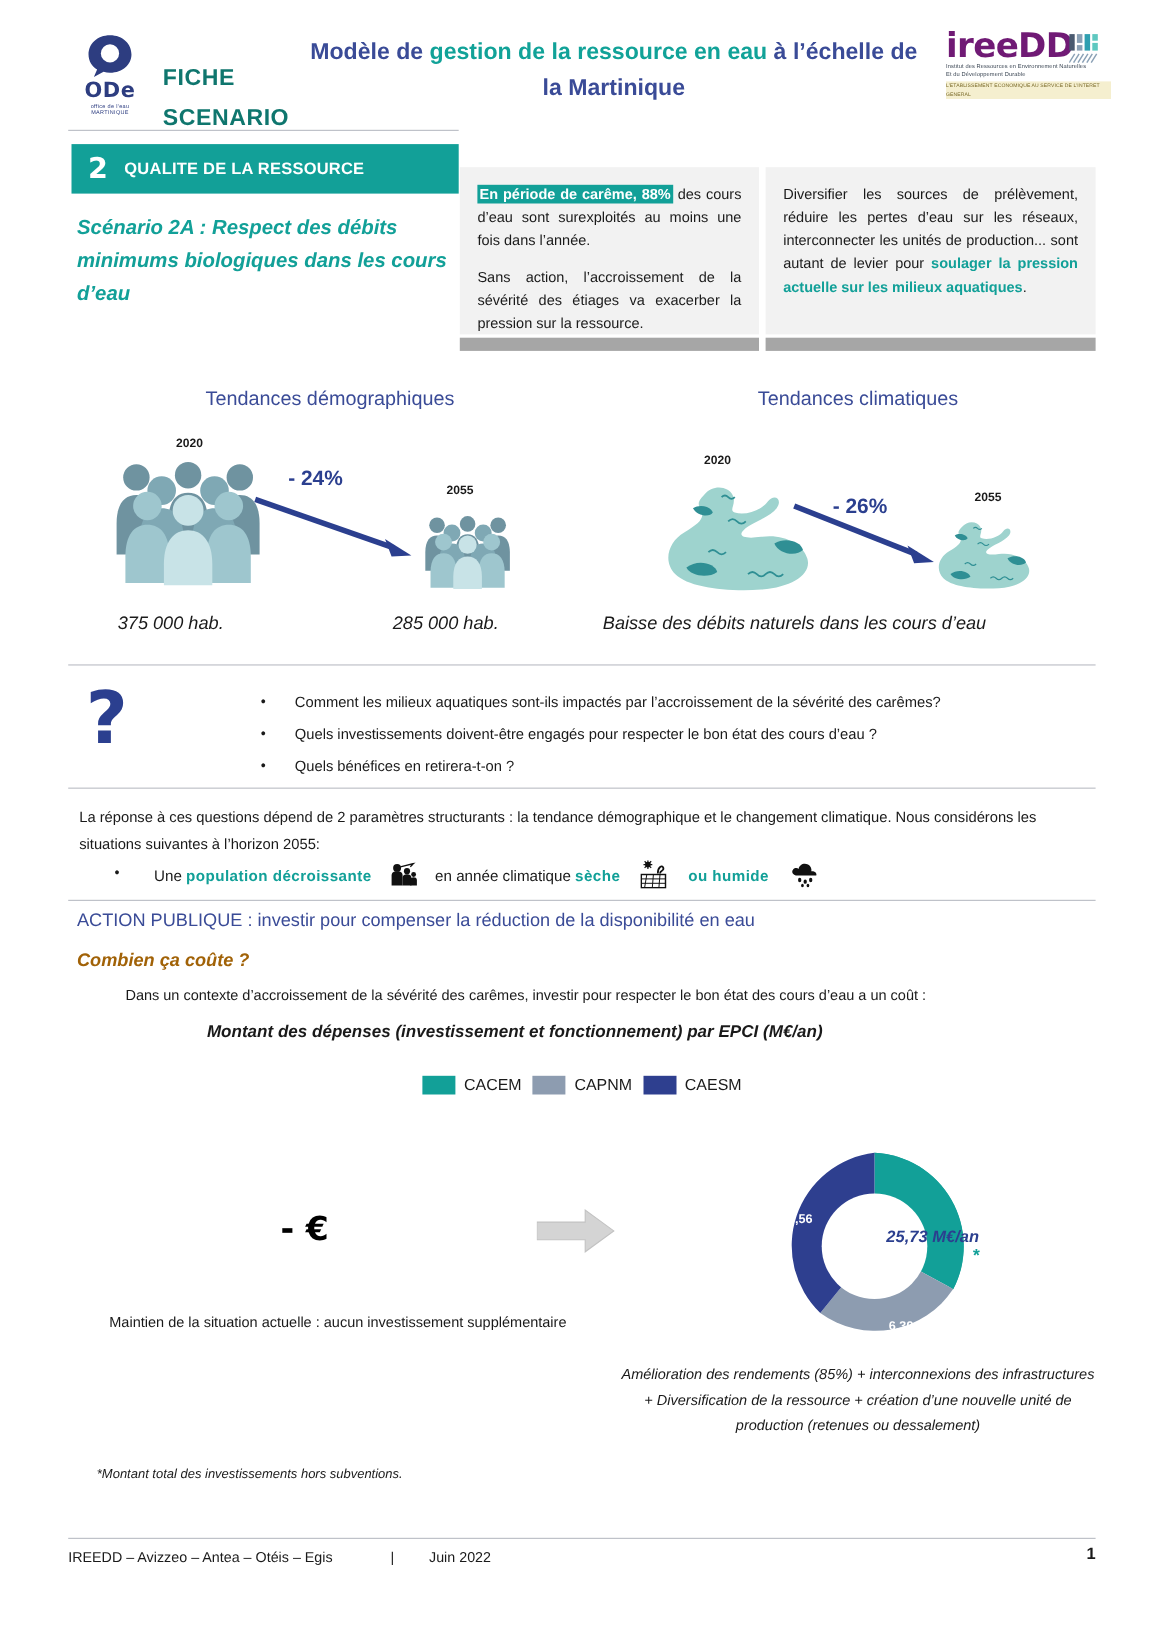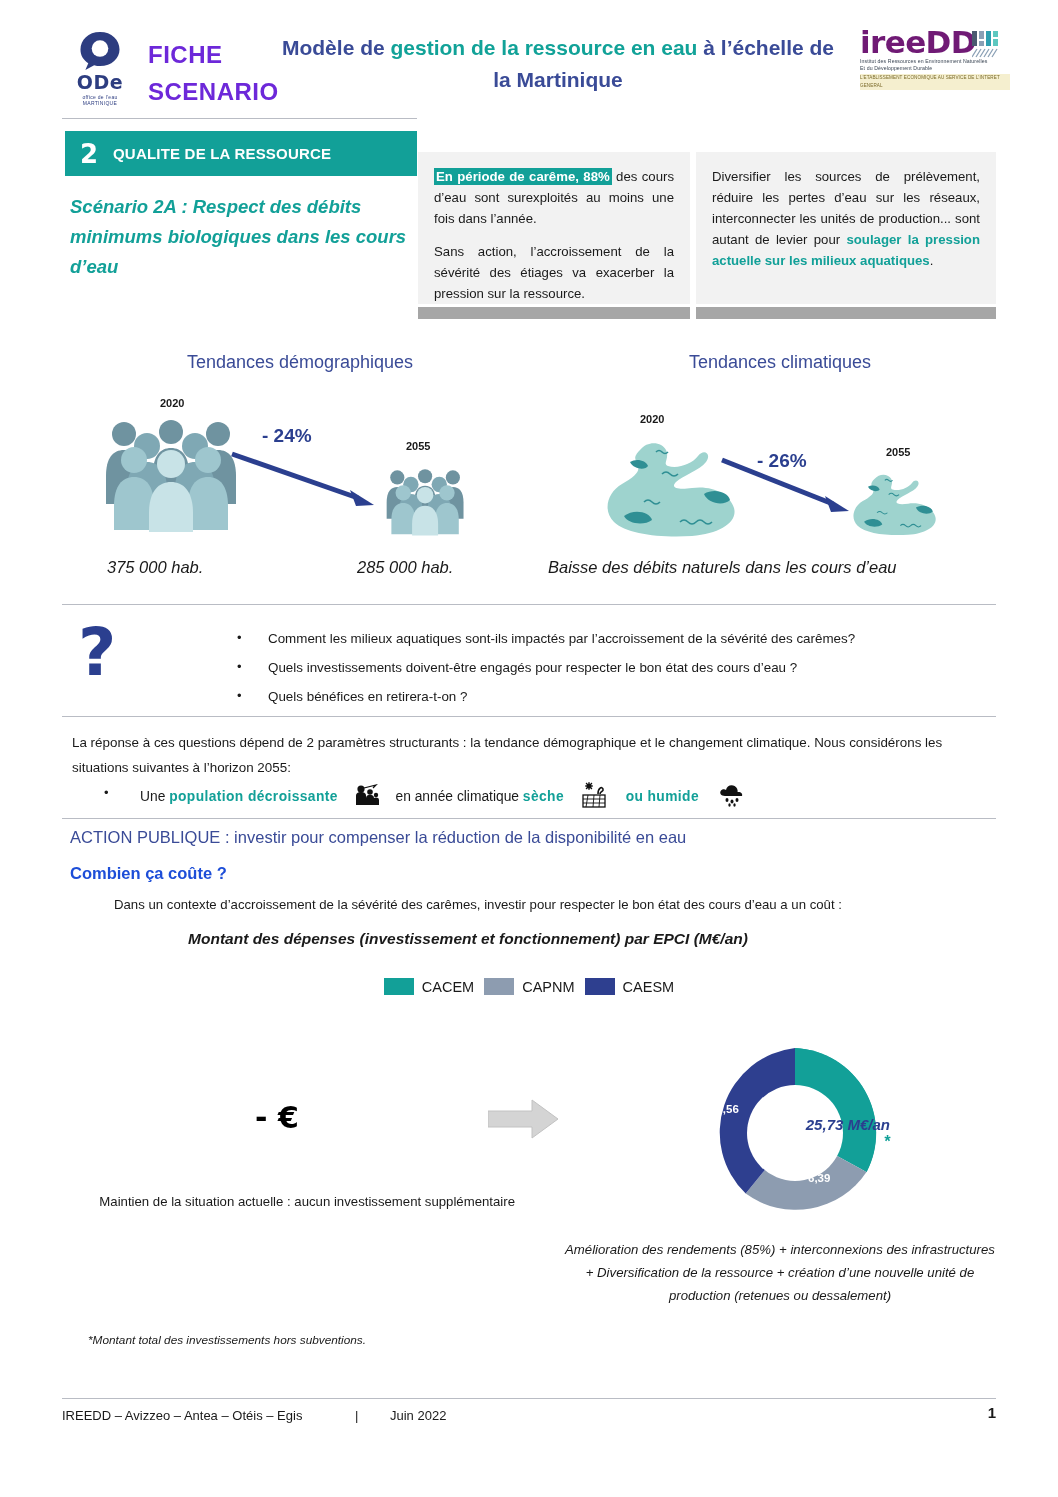--- a/index.html
+++ b/index.html
@@ -33,22 +33,22 @@
     letter-spacing: 0.5px; line-height: 1; margin-top: 2px;
     font-family: "DejaVu Sans", sans-serif;
   }
   .ode-sub1 {
     font-size: 5px; color: #2d3d80; letter-spacing: 0.3px; margin-top: 2px;
   }
   .ode-sub2 {
     font-size: 5px; color: #2d3d80; letter-spacing: 0.3px;
   }
   .fiche-scenario {
-    position: absolute; left: 148px; top: 36px;
-    color: #6d28d9; font-weight: bold; font-size: 24px;
+    position: absolute; left: 148px; top: 52px;
+    color: #0f766e; font-weight: bold; font-size: 21px;
     line-height: 37px; letter-spacing: 0.5px;
   }
   .main-title {
     position: absolute; left: 272px; top: 32px; width: 572px;
     text-align: center; font-size: 21px; font-weight: bold;
     line-height: 32px; color: #3a4b97;
   }
   .main-title .teal { color: #11a298; }
   .ireedd-logo {
     position: absolute; left: 860px; top: 26px; width: 150px; height: 68px;
@@ -159,21 +159,21 @@
   }
   .bold-teal { color: #12a098; font-weight: bold; letter-spacing: 0.4px; }
 
   
   .action-title {
     position: absolute; left: 70px; top: 828px;
     font-size: 16.5px; color: #3a4b97;
   }
   .combien {
     position: absolute; left: 70px; top: 864px;
-    font-size: 16.5px; font-weight: bold; color: #1d4ed8;
+    font-size: 16.5px; font-weight: bold; font-style: italic; color: #a16207;
   }
   .ctx {
     position: absolute; left: 70px; top: 897px;
     font-size: 13.2px; color: #1a1a1a; margin-left: 44px;
   }
   .chart-title {
     position: absolute; left: 0; top: 930px; width: 936px;
     text-align: center; font-size: 15.5px; font-style: italic;
     font-weight: bold; color: #1a1a1a;
   }
@@ -508,21 +508,21 @@
       <path d="M95 10 A85 85 0 0 1 166.6 134.1 L108.5 94.9 Z" fill="#12a098" transform="translate(0,0)"></path>
       <path d="M95 10 A85 85 0 0 1 166.5 133.9 L95 95 Z" fill="#12a098"></path>
 
       <path d="M166.5 133.9 A85 85 0 0 1 45.7 155.6 L95 95 Z" fill="#8d9cb0"></path>
 
       <path d="M45.7 155.6 A85 85 0 0 1 95 10 L95 95 Z" fill="#2e3f8f"></path>
       <circle cx="95" cy="95" r="48" fill="#ffffff"></circle>
     </svg>
   </div>
   <div class="slice-val" style="left:817px; top:1120px;">8,77</div>
-  <div class="slice-val" style="left:764px; top:1172px;padding-left:44px;">6,39</div>
+  <div class="slice-val" style="left:764px; top:1200px;padding-left:44px;">6,39</div>
   <div class="slice-val" style="left:710px; top:1103px;">10,56</div>
   <div class="donut-center">
     <span>25,73 M€/an</span>
       <sup>*</sup>
   </div>
 
   <div class="right-caption">Amélioration des rendements (85%) + interconnexions des infrastructures + Diversification de la ressource + création d’une nouvelle unité de production (retenues ou dessalement)</div>
 
   <div class="footnote">
     <div>*Montant total des investissements hors subventions.</div>

